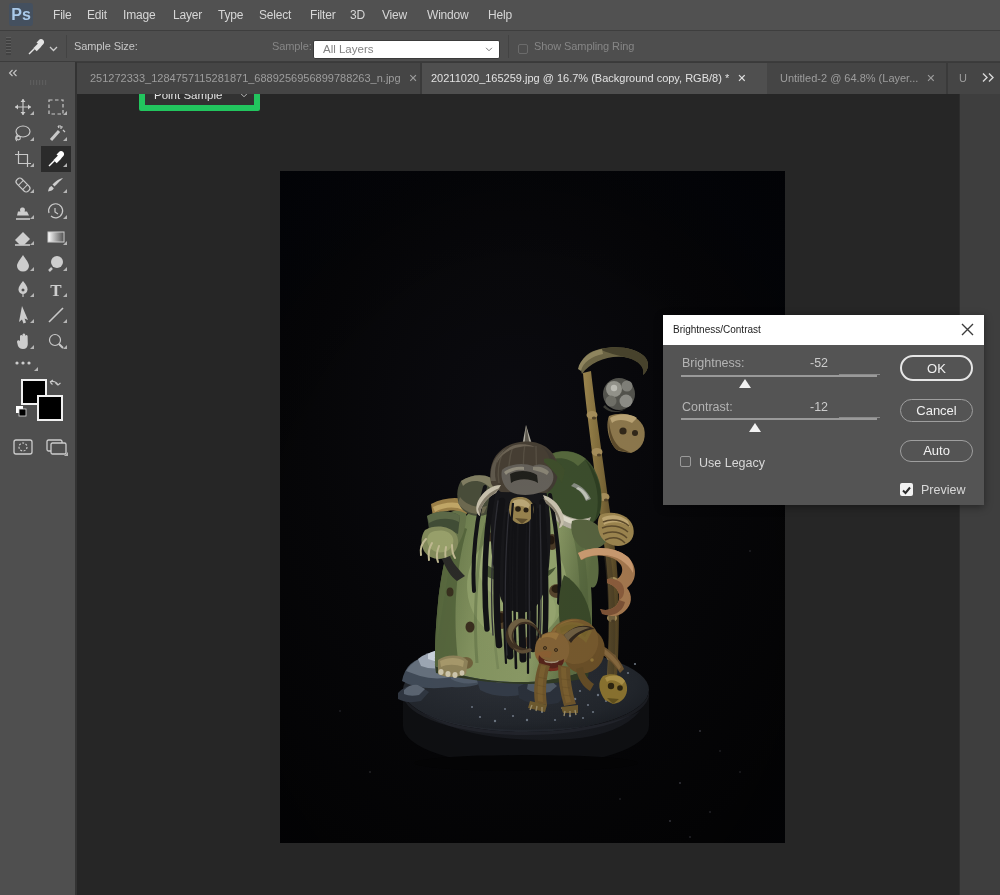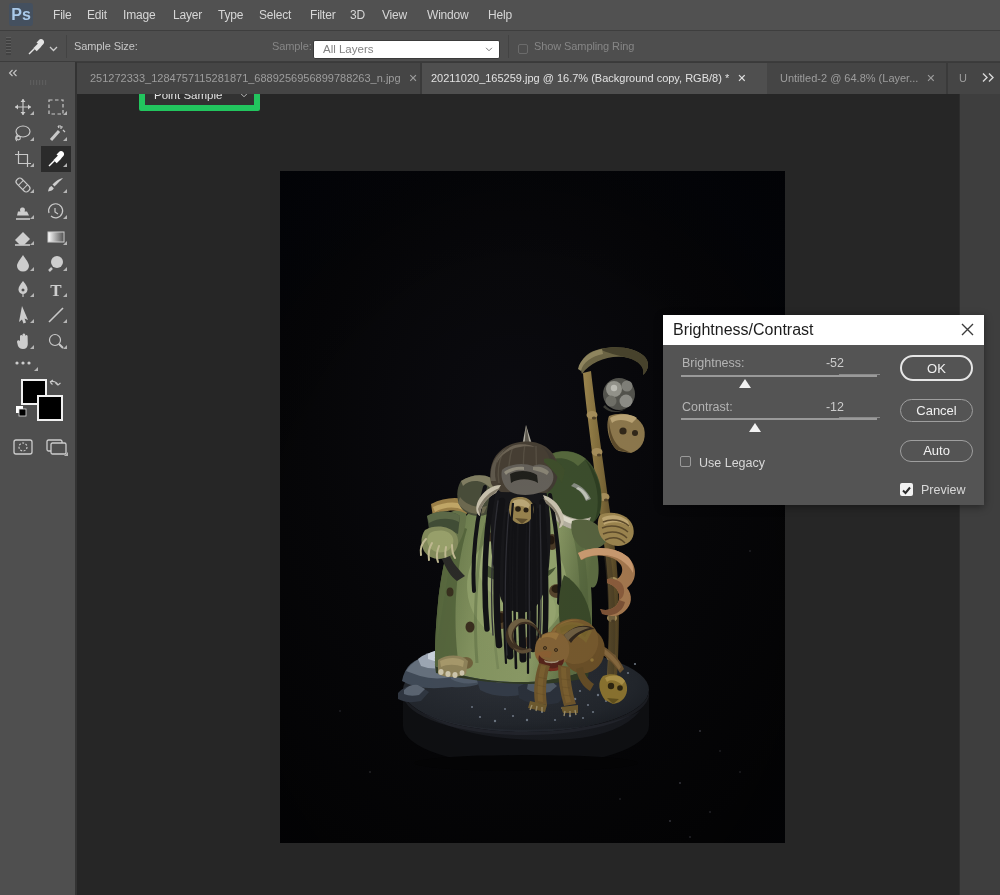--- a/index.html
+++ b/index.html
@@ -41,24 +41,24 @@
   #rightstrip { position:absolute; left:959px; top:94px; width:41px; height:801px; background:#3e3e3e; border-left:1px solid #2d2d2d; }
 
   
   #photo { position:absolute; left:280px; top:171px; width:505px; height:672px; }
   #photo svg { filter: blur(0.55px); }
 
   
   #dialog { position:absolute; left:663px; top:315px; width:321px; height:190px; background:#545454;
     box-shadow:0 2px 8px rgba(0,0,0,0.4); }
   #dlgtitle { position:absolute; left:0; top:0; width:321px; height:30px; background:#ffffff; }
-  #dlgtitle span { position:absolute; left:10px; top:0; line-height:30px; font-size:16px; color:#1c1c1c; }
+  #dlgtitle span { position:absolute; left:10px; top:0; line-height:30px; font-size:10px; color:#1c1c1c; }
   #dlgx { position:absolute; right:9px; top:7px; width:15px; height:15px; }
   .dlbl { position:absolute; font-size:12.5px; color:#b4b4b4; }
-  .dval { position:absolute; font-size:12.5px; color:#cccccc; text-align:center; }
+  .dval { position:absolute; font-size:12.5px; color:#cccccc; text-align:left; }
   .dunder { position:absolute; height:1px; background:#8a8a8a; }
   .dtrack { position:absolute; height:2px; background:#9a9a9a; }
   .dthumb { position:absolute; width:0; height:0; border-left:6px solid transparent; border-right:6px solid transparent; border-bottom:9px solid #f2f2f2; }
   .dbtn { position:absolute; left:900px; width:73px; border-radius:13px; color:#f0f0f0; font-size:13px; text-align:center; }
   #btnok { top:355px; height:26px; line-height:24px; border:2px solid #e6e6e6; }
   #btncancel { top:399px; height:23px; line-height:21px; border:1px solid #9e9e9e; }
   #btnauto { top:440px; height:22px; line-height:20px; border:1px solid #9e9e9e; }
   #cbLegacy { position:absolute; left:680px; top:456px; width:11px; height:11px; border:1px solid #9a9a9a; border-radius:2px; }
   #cbPreview { position:absolute; left:900px; top:483px; width:13px; height:13px; background:#f2f2f2; border-radius:2px; }
   .dcheck { font-size:12.5px; color:#d8d8d8; position:absolute; }

